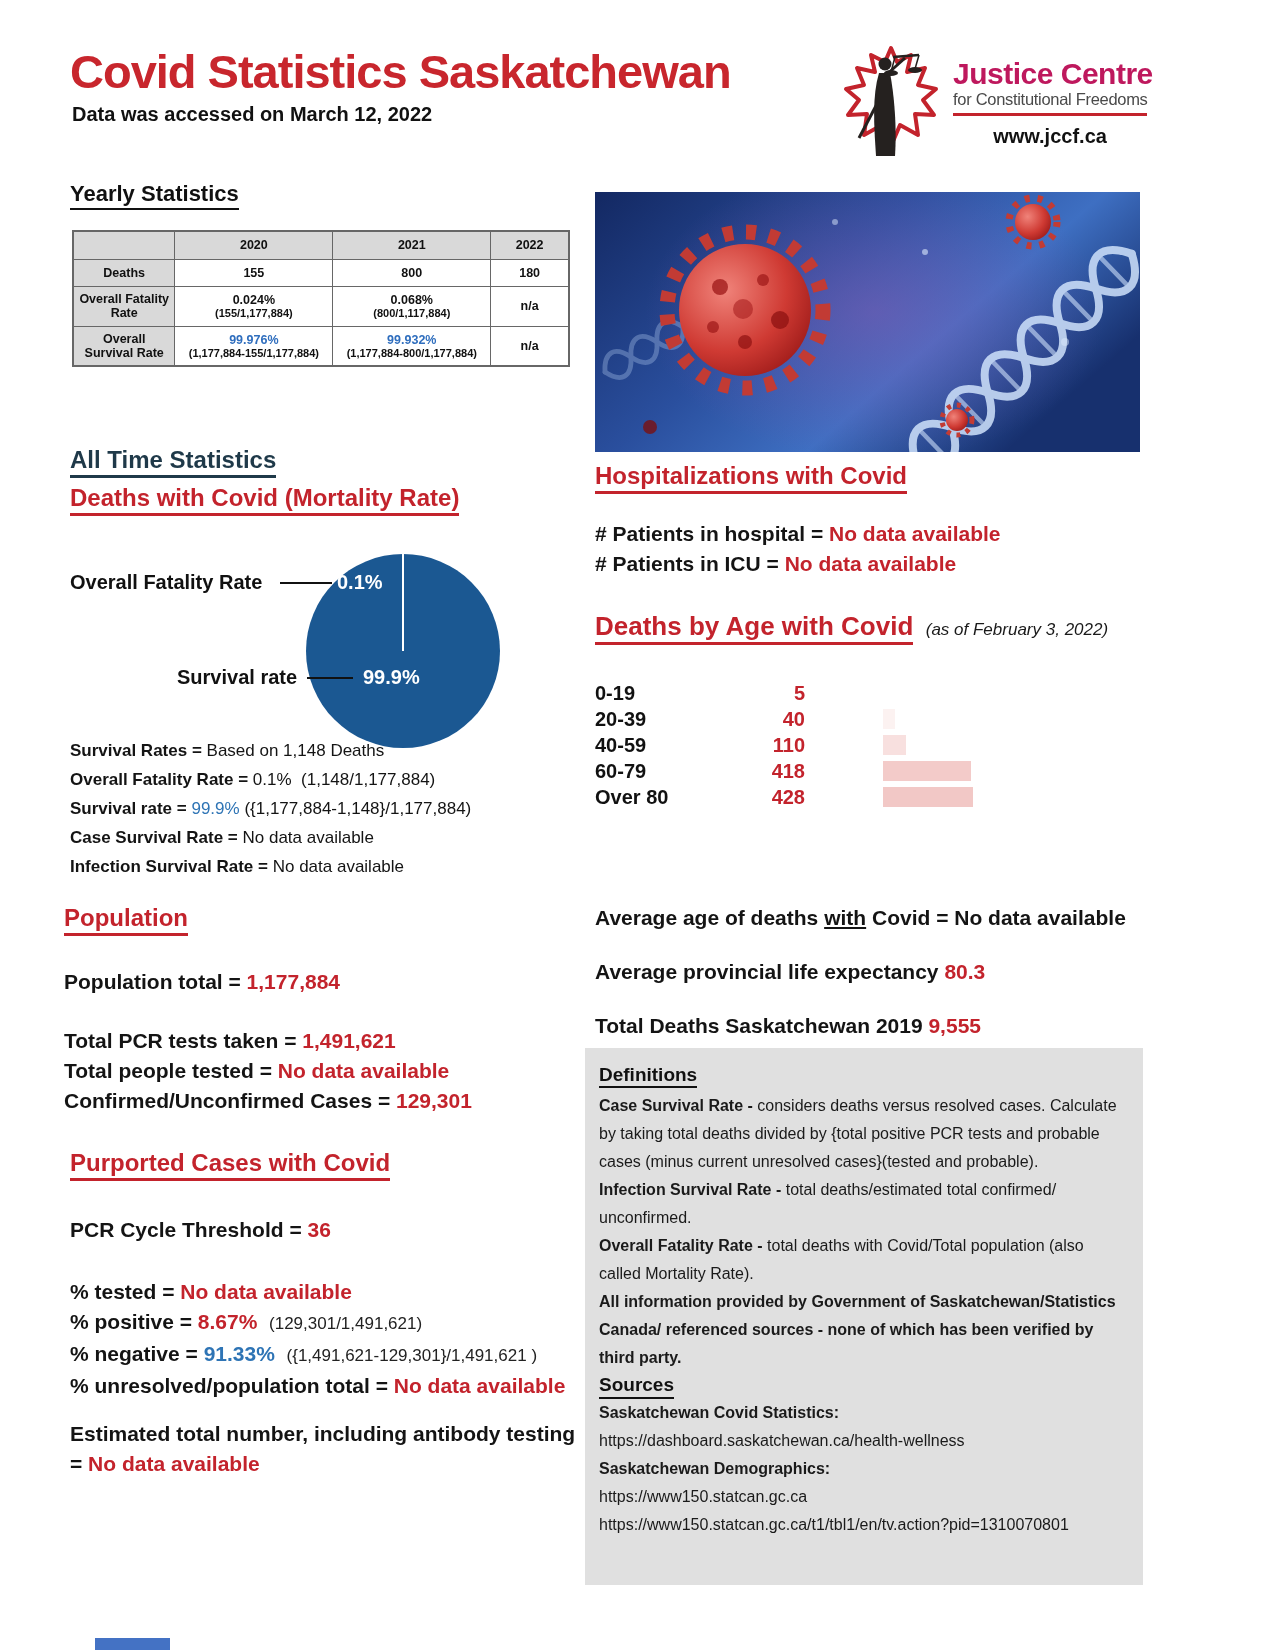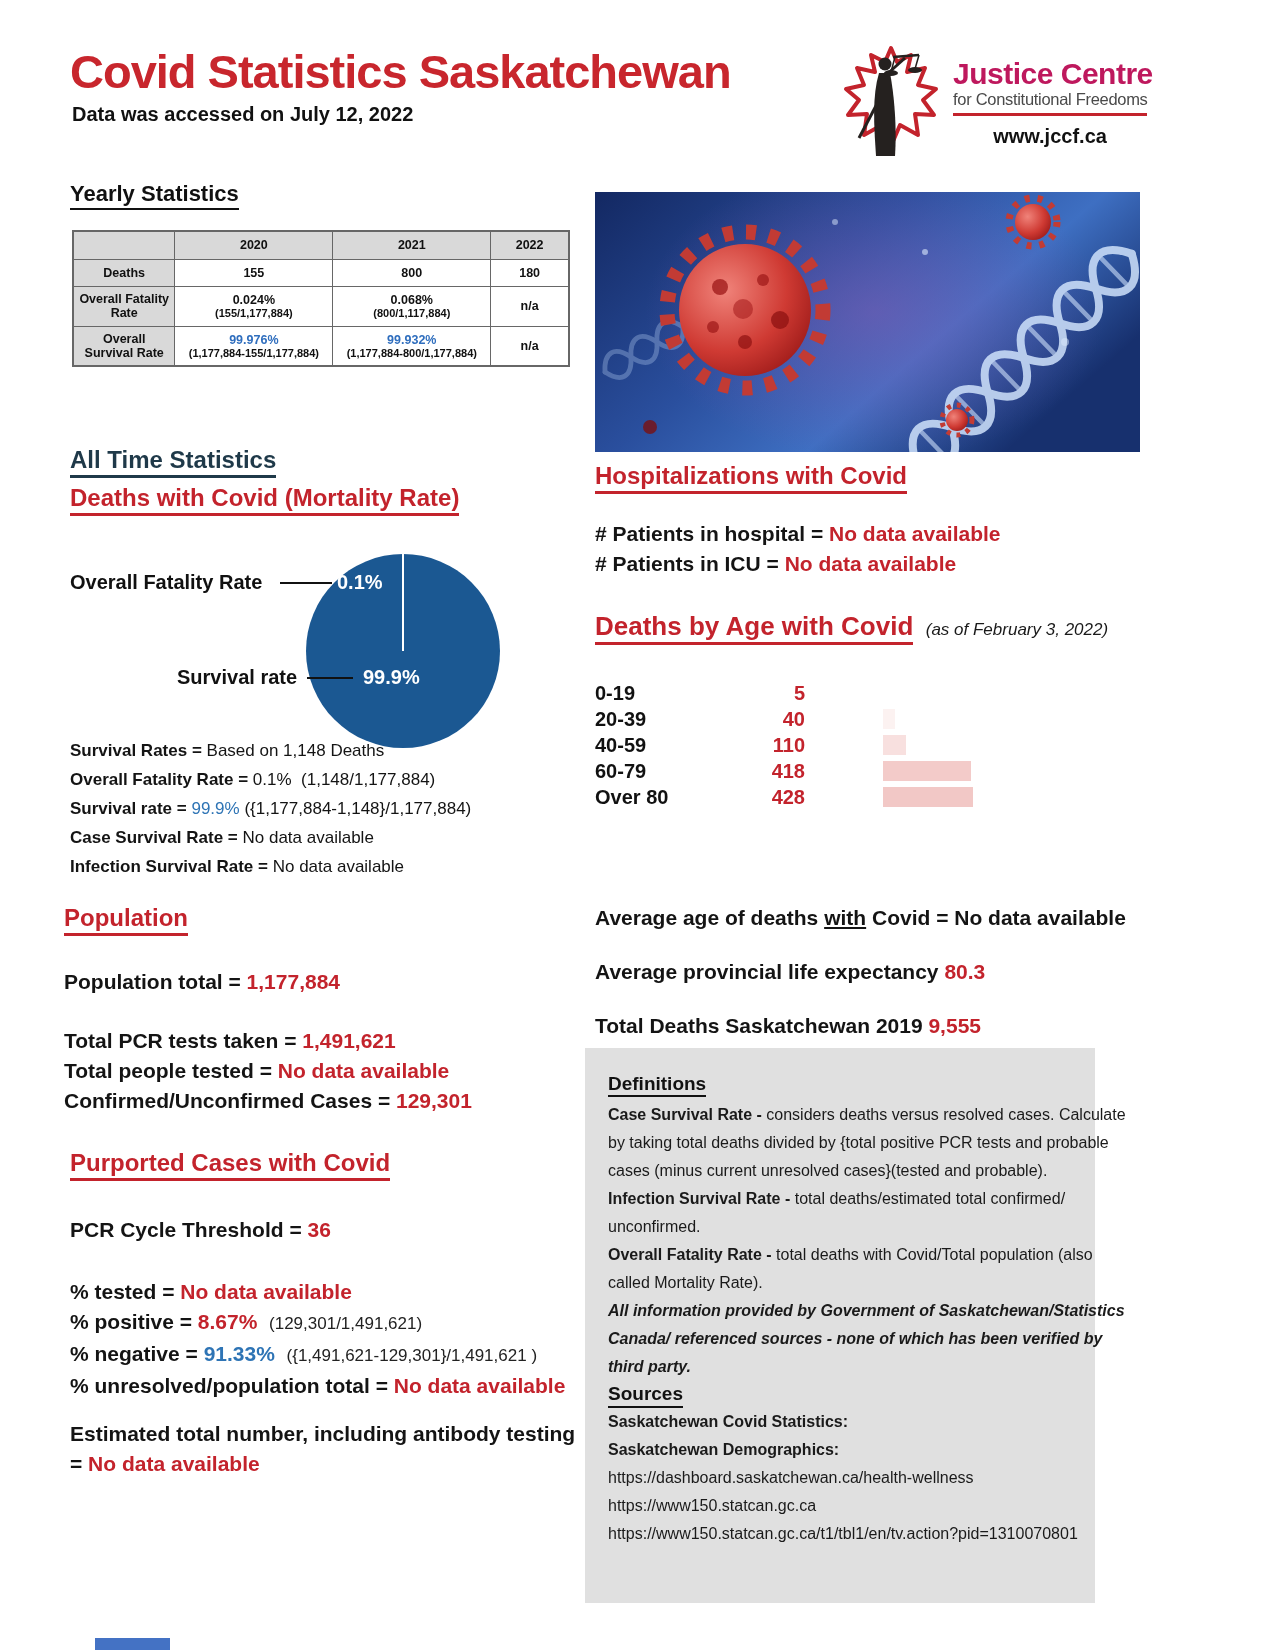--- a/index.html
+++ b/index.html
@@ -45,37 +45,37 @@
   .age-row .bar{height:20px;margin-left:78px;}
   .bar-c0{background:transparent;}
   .bar-c1{background:#FCF2F1;}
   .bar-c2{background:#F8E0DF;}
   .bar-c3{background:#F3CBC9;}
   .bar-c4{background:#F2C8C6;}
   
   .infobox{background:#E0E0E0;}
   .def-p{font-size:16px;line-height:28px;color:#1a1a1a;}
   .def-p .term{font-weight:bold;}
-  .def-italic{font-weight:bold;font-style:italic;}
+  .def-italic{font-weight:bold;}
   .src-line{font-size:16px;line-height:28px;color:#1a1a1a;}
   .src-line.b{font-weight:bold;}
   
   .logo-name{font-size:30px;font-weight:bold;color:#be185d;line-height:1.05;letter-spacing:-0.5px;white-space:nowrap;}
   .logo-tag{font-size:16.5px;color:#4a4a4a;letter-spacing:-0.3px;white-space:nowrap;text-align:right;}
   .logo-rule{height:3px;background:#C3232C;margin-top:4px;}
   .logo-url{font-size:20px;font-weight:bold;color:#111;text-align:center;margin-top:9px;}
   .uw{text-decoration:underline;}
 </style>
 </head>
 <body>
 
 <div class="page">
 
   <div class="abs title" style="left:70px;top:44px;">Covid Statistics Saskatchewan</div>
-  <div class="abs subtitle" style="left:72px;top:103px;">Data was accessed on July 12, 2022</div>
+  <div class="abs subtitle" style="left:72px;top:103px;">Data was accessed on March 12, 2022</div>
 
   <div class="abs" style="left:835px;top:40px;width:312px;">
     <svg class="abs" style="left:0;top:2px;" width="112" height="122" viewBox="0 0 112 122">
       <path d="M56 6 L62 20 L76 13 L72 30 L90 26 L83 43 L101 47 L88 58 L99 73 L80 72 L83 93 L65 83 L56 104 L47 83 L29 93 L32 72 L13 73 L24 58 L11 47 L29 43 L22 26 L40 30 L36 13 L50 20 Z" fill="none" stroke="#C3232C" stroke-width="4" stroke-linejoin="round"></path>
       <circle cx="50" cy="22" r="6.5" fill="#25211f"></circle>
       <path d="M44 31 C37 54 39 84 41 114 L60 114 C62 84 59 52 55 31 Z" fill="#25211f"></path>
       <path d="M50 34 L70 16" stroke="#25211f" stroke-width="3"></path>
       <path d="M58 15 L84 13" stroke="#25211f" stroke-width="2.5"></path>
       <path d="M60 15 L56 30 M84 13 L80 27" stroke="#25211f" stroke-width="1.5"></path>
       <ellipse cx="56" cy="31" rx="7" ry="3" fill="#25211f"></ellipse>
@@ -267,31 +267,31 @@
         </div>
     </div>
   </div>
 
   <div class="abs" style="left:595px;top:903px;">
     <div class="ln"><span>Average age of deaths </span><span class="uw">with</span><span> Covid = No data available</span></div>
     <div class="ln" style="margin-top:24px;"><span>Average provincial life expectancy  </span><span class="v">80.3</span></div>
     <div class="ln" style="margin-top:24px;"><span>Total Deaths Saskatchewan 2019  </span><span class="v">9,555</span></div>
   </div>
 
-  <div class="abs infobox" style="left:585px;top:1048px;width:492px;height:537px;padding:9px;">
+  <div class="abs infobox" style="left:585px;top:1048px;width:558px;height:537px;padding:0;">
     <div style="padding:16px 14px 0 14px;width:524px;">
       <div><span class="hd hd-def">Definitions</span></div>
       <div class="def-p" style="margin-top:4px;"><span class="term">Case Survival Rate -</span><span> considers deaths versus resolved cases. Calculate by taking total deaths divided by {total positive PCR tests and probable cases (minus current unresolved cases}(tested and probable).</span></div>
       <div class="def-p"><span class="term">Infection Survival Rate -</span><span> total deaths/estimated total confirmed/ unconfirmed.</span></div>
       <div class="def-p"><span class="term">Overall Fatality Rate -</span><span> total deaths with Covid/Total population (also called Mortality Rate).</span></div>
       <div class="def-p def-italic">All information provided by Government of Saskatchewan/Statistics Canada/ referenced sources - none of which has been verified by third party.</div>
       <div style="margin-top:2px;"><span class="hd hd-def">Sources</span></div>
       <div class="src-line b">Saskatchewan Covid Statistics:</div>
+      <div class="src-line">https://dashboard.saskatchewan.ca/health-wellness</div>
       <div class="src-line b">Saskatchewan Demographics:</div>
-      <div class="src-line">https://dashboard.saskatchewan.ca/health-wellness</div>
       <div class="src-line">https://www150.statcan.gc.ca</div>
       <div class="src-line">https://www150.statcan.gc.ca/t1/tbl1/en/tv.action?pid=1310070801</div>
     </div>
   </div>
 
   <div class="abs" style="left:95px;top:1638px;width:75px;height:12px;background:#4472C4;"></div>
 
 </div>
 
 </body></html>

